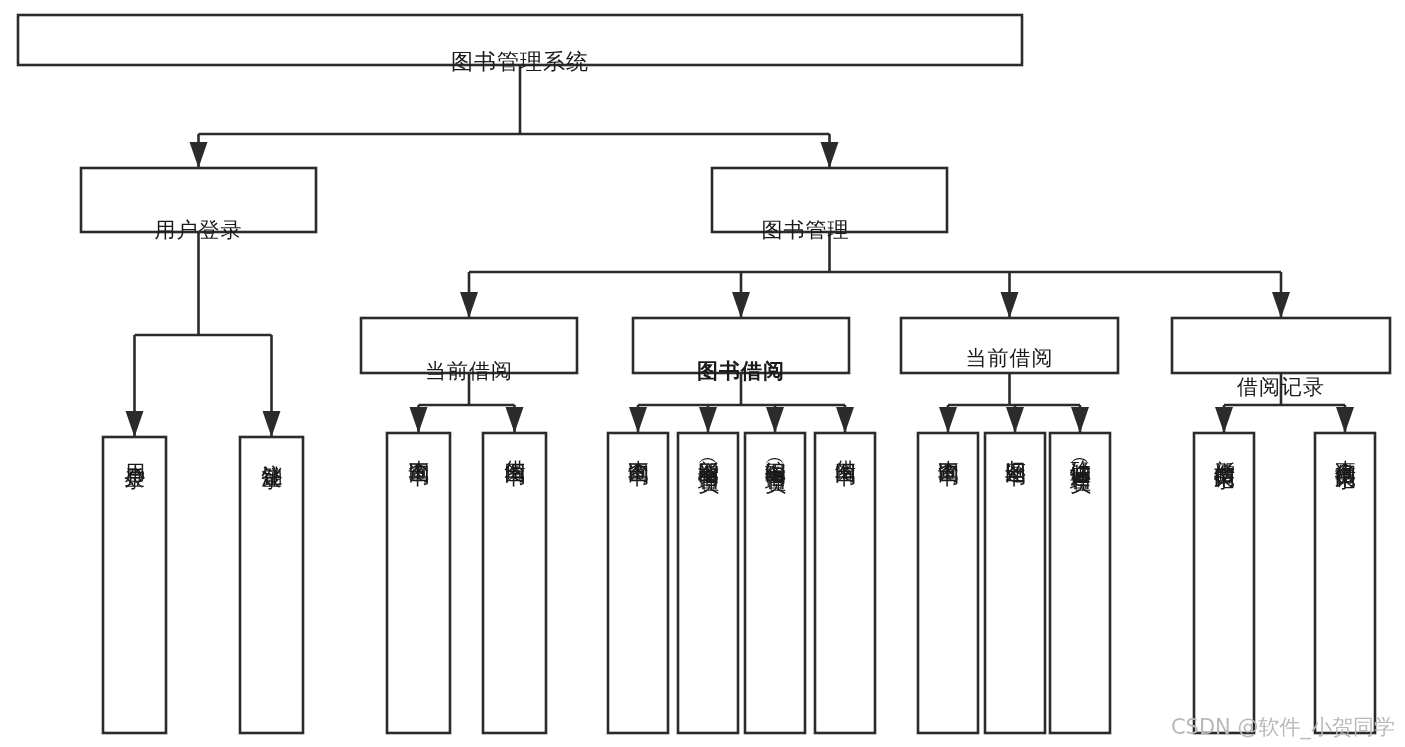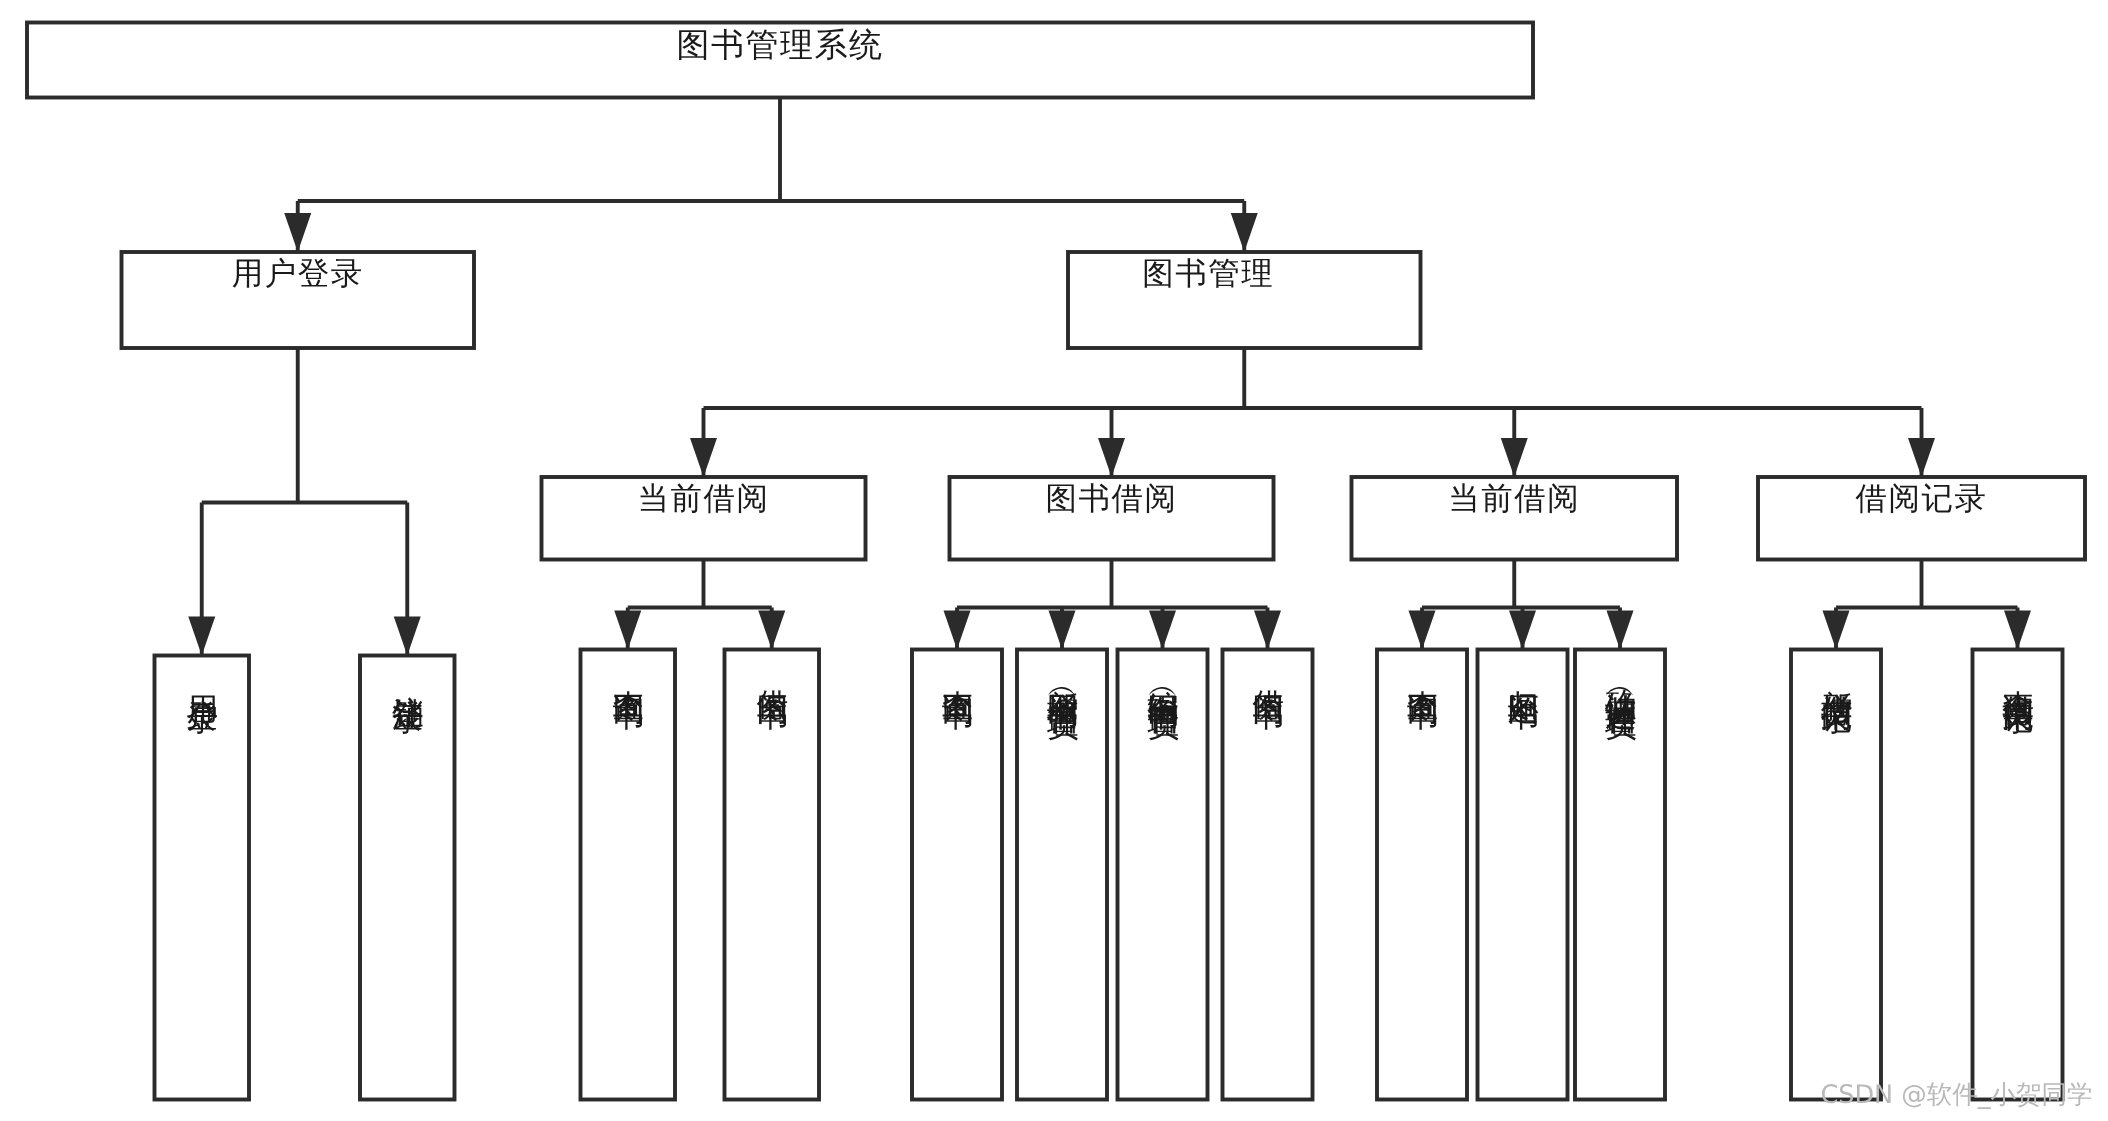--- a/index.html
+++ b/index.html
@@ -54,40 +54,41 @@
     font-family: "DejaVu Sans", "Liberation Sans", sans-serif;
     font-size: 21px;
     line-height: 1;
     color: #1a1a1a;
     white-space: nowrap;
     letter-spacing: 2px;
   }
   .hlabel-wrap {
     position: absolute;
     display: flex;
-    align-items: flex-start;
+    align-items: flex-end;
     justify-content: center;
     pointer-events: none;
+    margin-top: 12px;
   }
   .hlabel-text {
     font-family: "DejaVu Sans", "Liberation Sans", sans-serif;
     font-size: 21px;
     color: #1a1a1a;
     white-space: nowrap;
     letter-spacing: 1px;
   }
   .root-label-text {
     font-size: 22px;
   }
   .watermark {
     position: absolute;
     right: 10px;
     bottom: 6px;
     font-family: "DejaVu Sans", "Liberation Sans", sans-serif;
-    font-size: 17px;
+    font-size: 21px;
     color: #b9b9b9;
     white-space: nowrap;
     pointer-events: none;
   }
 </style>
 </head>
 <body>
 
 <div id="diagram-root">
 
@@ -188,21 +189,21 @@
       </div>
       <div class="hlabel-wrap" style="left: 361px; top: 318px; width: 216px; height: 55px;">
         <div class="hlabel-text">当前借阅</div>
       </div>
       <div class="vlabel-wrap" style="left: 387px; top: 443px; width: 63px; height: 284px;">
         <div class="vlabel-text">查询图书</div>
       </div>
       <div class="vlabel-wrap" style="left: 483px; top: 443px; width: 63px; height: 284px;">
         <div class="vlabel-text">借阅图书</div>
       </div>
-      <div class="hlabel-wrap" style="left: 633px; top: 318px; width: 216px; height: 55px;">
+      <div class="hlabel-wrap" style="left: 633px; top: 318px; width: 216px; height: 55px; font-weight: bold;">
         <div class="hlabel-text">图书借阅</div>
       </div>
       <div class="vlabel-wrap" style="left: 608px; top: 443px; width: 60px; height: 284px;">
         <div class="vlabel-text">查询图书</div>
       </div>
       <div class="vlabel-wrap" style="left: 678px; top: 443px; width: 60px; height: 284px;">
         <div class="vlabel-text">新增图书（管理员）</div>
       </div>
       <div class="vlabel-wrap" style="left: 745px; top: 443px; width: 60px; height: 284px;">
         <div class="vlabel-text">编辑图书（管理员）</div>

